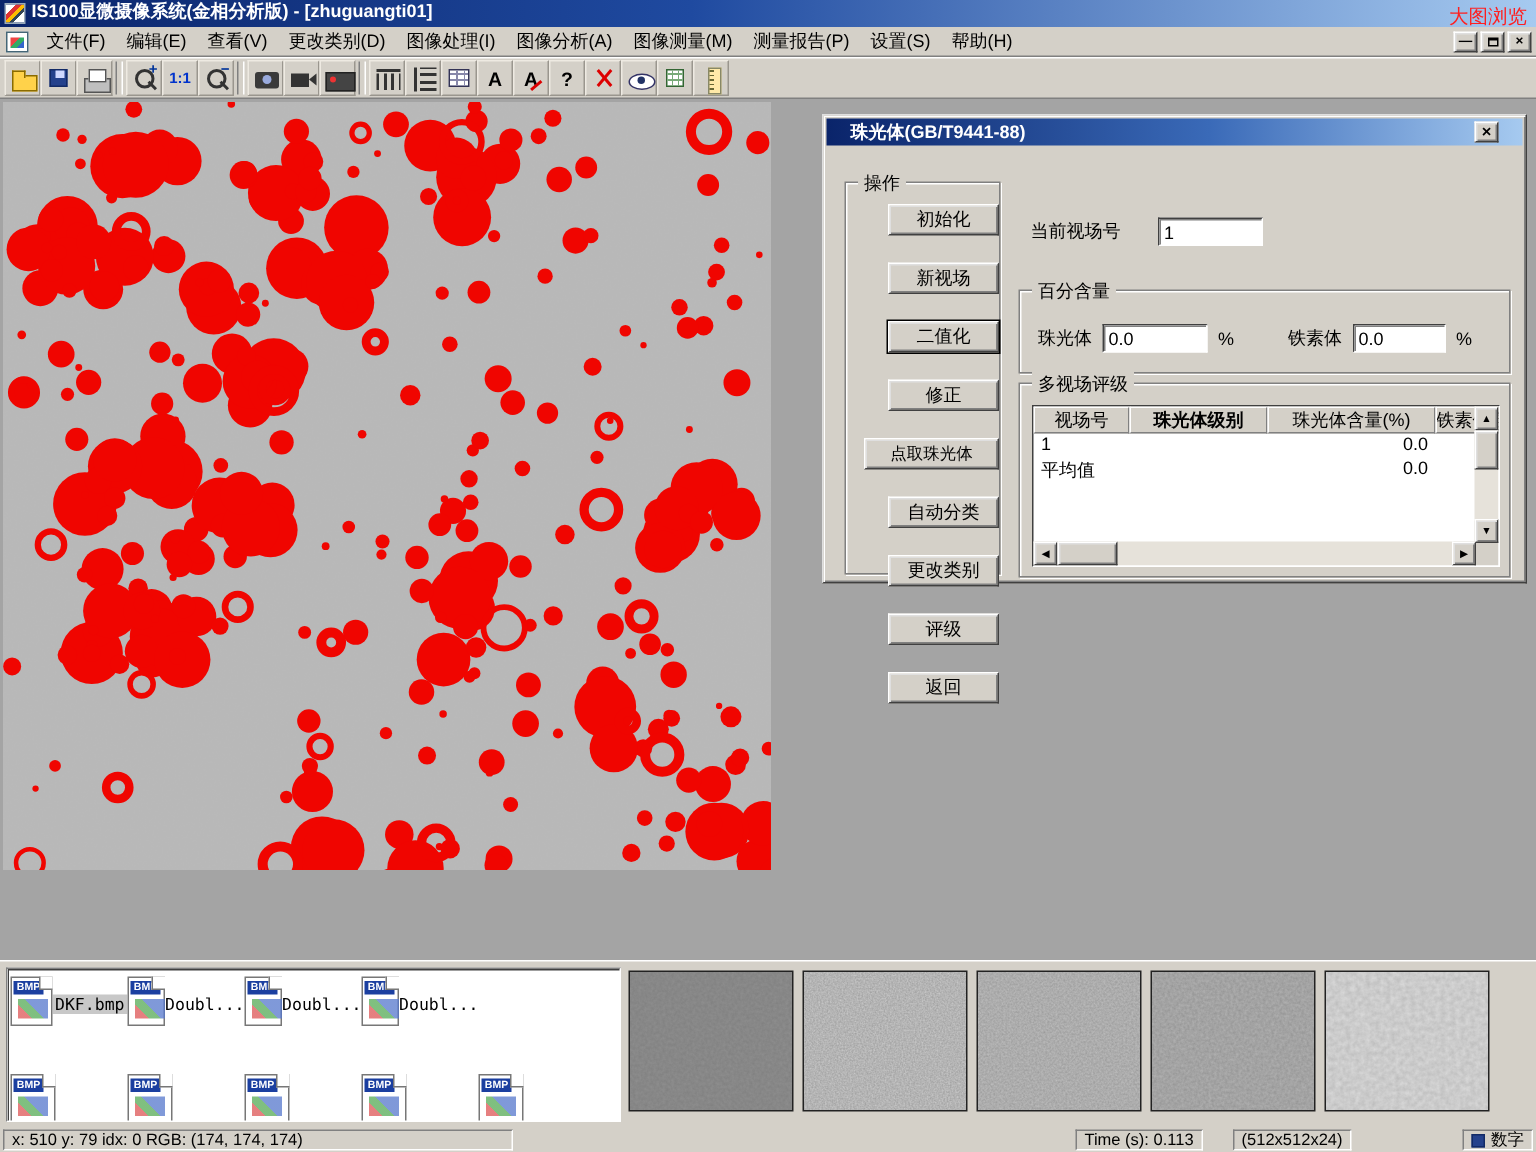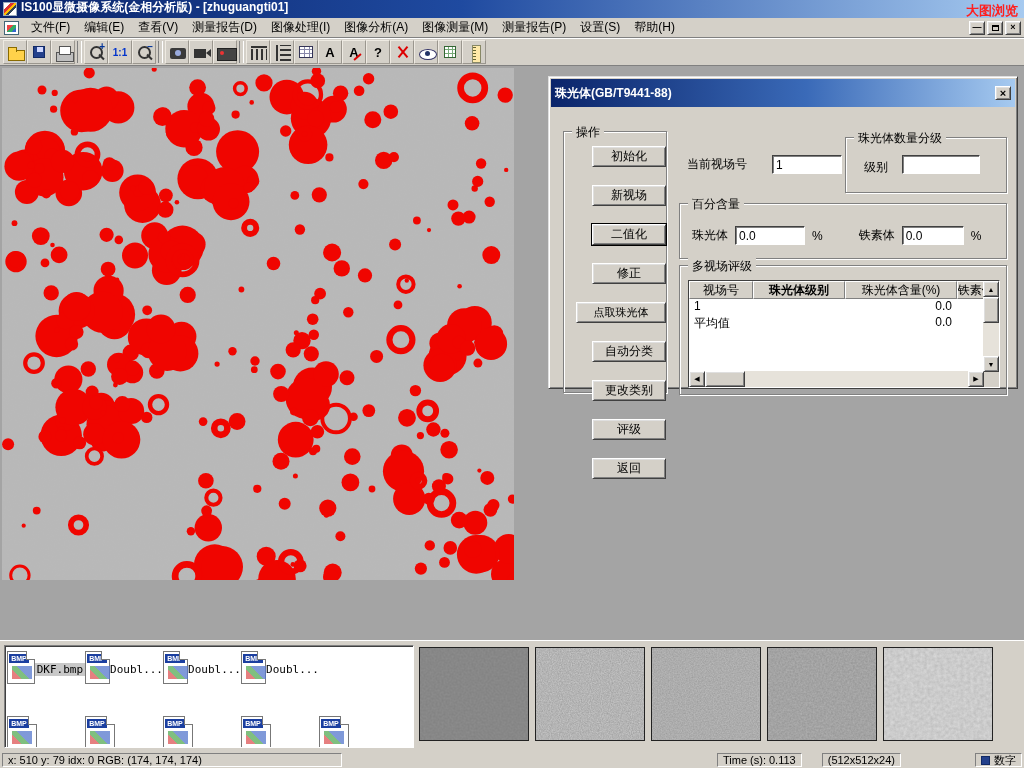--- a/index.html
+++ b/index.html
@@ -3,21 +3,21 @@
 <meta charset="utf-8">
 <style>
   *{box-sizing:border-box;margin:0;padding:0}
   body{width:1024px;height:768px;overflow:hidden;font-family:"Liberation Sans",sans-serif;font-size:12px;background:#d4d0c8;color:#000}
   .app{position:relative;width:1024px;height:768px;display:flex;flex-direction:column}
 
   
   .titlebar{height:18px;background:linear-gradient(90deg,#0a246a,#1f4aa0 45%,#a6caf0);display:flex;align-items:flex-end;padding:2px 3px;color:#fff;font-weight:bold;position:relative;flex:none}
   .app-icon{width:14px;height:14px;margin-right:4px;border:1px solid #9ab;background:linear-gradient(135deg,#fff 28%,#d33 28% 44%,#fb0 44% 58%,#345 58% 70%,#fff 70%)}
   .title-text{font-size:12px;white-space:nowrap}
-  .watermark{position:absolute;right:6px;top:2px;color:#ff1f1f;font-size:13px;font-weight:bold}
+  .watermark{position:absolute;right:6px;top:2px;color:#ff1f1f;font-size:13px;font-weight:normal}
 
   
   .menubar{height:20px;background:#d4d0c8;display:flex;align-items:center;flex:none;border-bottom:1px solid #808080}
   .mdi-doc{width:15px;height:14px;margin:0 5px 0 4px;background:#fff;border:1px solid #467;position:relative;flex:none}
   .mdi-doc::after{content:"";position:absolute;left:2px;top:3px;width:9px;height:7px;background:linear-gradient(135deg,#e44 0 40%,#3a6 40% 70%,#36c 70%)}
   .menu-items{display:flex;align-items:center;height:100%}
   .menu-item{padding:3px 7px;cursor:default;white-space:nowrap}
   .mdi-controls{margin-left:auto;display:flex;gap:2px;padding-right:3px}
   .mdi-btn{width:16px;height:14px;background:#d4d0c8;border:1px solid;border-color:#fff #404040 #404040 #fff;box-shadow:inset 1px 1px 0 #dfdfdf,inset -1px -1px 0 #808080;font-size:9px;line-height:11px;text-align:center;font-weight:bold;display:flex;align-items:center;justify-content:center;padding:0}
   .restore-box{width:7px;height:6px;border:1px solid #000;border-top:2px solid #000;display:inline-block}
@@ -61,21 +61,21 @@
   .tb-shape-ruler::before{content:"";position:absolute;left:9px;top:4px;width:7px;height:16px;background:#ffe9a8;border:1px solid #886}
   .tb-shape-ruler::after{content:"";position:absolute;left:10px;top:5px;width:3px;height:14px;background:repeating-linear-gradient(0deg,#663 0 1px,transparent 1px 3px)}
 
   
   .client{position:relative;height:574px;background:#a4a4a4;flex:none;overflow:hidden}
   .image-view{position:absolute;left:2px;top:2px;width:512px;height:512px}
   .image-view svg{display:block}
 
   
   .dialog{position:absolute;left:548px;top:10px;width:470px;height:313px;background:#d4d0c8;border:1px solid;border-color:#dfdfdf #404040 #404040 #dfdfdf;box-shadow:inset 1px 1px 0 #fff,inset -1px -1px 0 #808080;padding:2px}
-  .dlg-title{height:28px;background:linear-gradient(90deg,#0a246a,#3a6ab8 55%,#a6caf0);color:#fff;font-weight:bold;display:flex;align-items:center;padding:0 4px}
+  .dlg-title{height:18px;background:linear-gradient(90deg,#0a246a,#3a6ab8 55%,#a6caf0);color:#fff;font-weight:bold;display:flex;align-items:center;padding:0 16px}
   .dlg-close{margin-left:auto;width:16px;height:14px;background:#d4d0c8;border:1px solid;border-color:#fff #404040 #404040 #fff;box-shadow:inset 1px 1px 0 #dfdfdf,inset -1px -1px 0 #808080;font-size:11px;line-height:11px;font-weight:bold;color:#000;padding:0}
   .dlg-body{position:relative;height:289px}
   .group{position:absolute;border:1px solid #808080;box-shadow:inset 1px 1px 0 #fff,1px 1px 0 #fff}
   .gtitle{position:absolute;top:-8px;left:8px;background:#d4d0c8;padding:0 4px;white-space:nowrap}
   .ops{left:12px;top:24px;width:104px;height:262px}
   .op-list{display:flex;flex-direction:column;align-items:flex-end;gap:18px;padding-top:14px}
   .opbtn{width:74px;height:21px;background:#d4d0c8;border:1px solid;border-color:#fff #404040 #404040 #fff;box-shadow:inset 1px 1px 0 #dfdfdf,inset -1px -1px 0 #808080;font-family:inherit;font-size:12px;white-space:nowrap;overflow:hidden;padding:0}
   .opbtn.wide{width:90px;font-size:11px}
   .opbtn.active{box-shadow:0 0 0 1px #000,inset 1px 1px 0 #dfdfdf,inset -1px -1px 0 #808080}
   .edit{height:19px;border:1px solid;border-color:#404040 #fff #fff #404040;box-shadow:inset 1px 1px 0 #808080;background:#fff;font-family:inherit;font-size:12px;padding:1px 3px}
@@ -136,21 +136,21 @@
     <span class="title-text">IS100显微摄像系统(金相分析版) - [zhuguangti01]</span>
     <span class="watermark">大图浏览</span>
   </div>
 
   <div class="menubar">
     <span class="mdi-doc"></span>
     <div class="menu-items" id="menu-items">
         <div class="menu-item">文件(F)</div>
         <div class="menu-item">编辑(E)</div>
         <div class="menu-item">查看(V)</div>
-        <div class="menu-item">测量报告(D)</div>
+        <div class="menu-item">更改类别(D)</div>
         <div class="menu-item">图像处理(I)</div>
         <div class="menu-item">图像分析(A)</div>
         <div class="menu-item">图像测量(M)</div>
         <div class="menu-item">测量报告(P)</div>
         <div class="menu-item">设置(S)</div>
         <div class="menu-item">帮助(H)</div>
       </div>
     <div class="mdi-controls">
       <button class="mdi-btn">—</button>
       <button class="mdi-btn">
@@ -581,25 +581,20 @@
               <button class="opbtn">评级</button>
               <button class="opbtn">返回</button>
             </div>
         </div>
 
         <div class="row-current">
           <span>当前视场号</span>
           <input class="edit w70" value="1" style="">
         </div>
 
-        <div class="group grade">
-          <span class="gtitle">珠光体数量分级</span>
-          <span class="lbl">级别</span>
-          <input class="edit w78" value="" style="">
-        </div>
 
         <div class="group percent">
           <span class="gtitle">百分含量</span>
           <div class="pct-row">
             <span>珠光体</span>
             <input class="edit w70" value="0.0" style="">
             <span>%</span>
             <span class="spacer28"></span>
             <span>铁素体</span>
             <input class="edit w62" value="0.0" style="">

